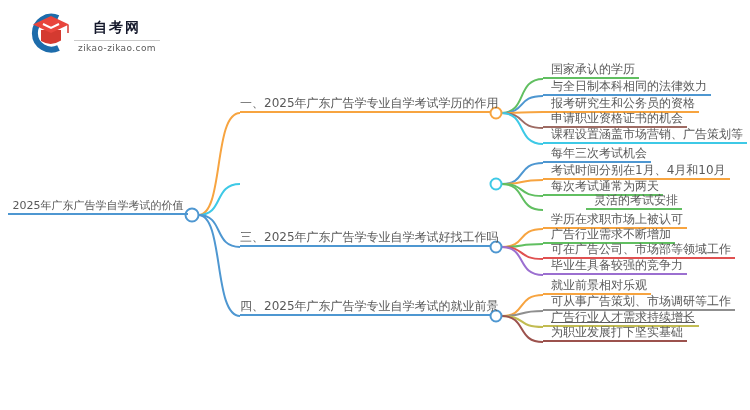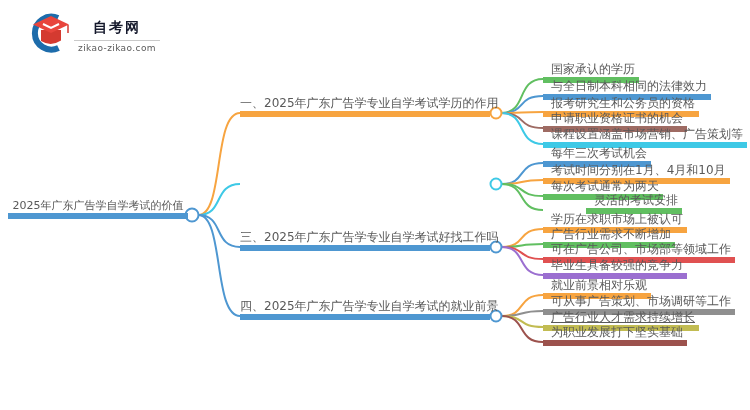--- a/index.html
+++ b/index.html
@@ -4,21 +4,21 @@
 <style>
   html,body{margin:0;padding:0;background:#fff;}
   #canvas{
     position:relative;width:750px;height:410px;background:#fff;overflow:hidden;
     font-family:"DejaVu Sans","Liberation Sans",sans-serif;
   }
   #wires{position:absolute;left:0;top:0;width:750px;height:410px;}
   #nodes{position:absolute;left:0;top:0;width:750px;height:410px;}
   .node{
     position:absolute;height:15px;line-height:15px;font-size:12px;color:#595959;
-    white-space:nowrap;border-bottom:6px solid #c4b5fd;
+    white-space:nowrap;border-bottom:2px solid #c4b5fd;
   }
   .root-node{left:8px;top:198px;width:180px;text-align:center;font-size:11px;}
   .branch-node{left:240px;width:250px;text-align:center;}
   .leaf-node{left:543px;padding:0 4px 0 8px;}
   
   #logo{position:absolute;left:28px;top:11px;display:flex;align-items:flex-start;}
   #logo-icon{width:42px;height:44px;position:relative;flex:0 0 auto;}
   #logo-text{margin-left:4px;width:86px;text-align:center;padding-top:8px;}
   .site-name{font-size:14px;font-weight:bold;color:#15192c;letter-spacing:2px;}
   .logo-divider{height:1px;background:#c9c9c9;margin:3px 0 2px 0;}

